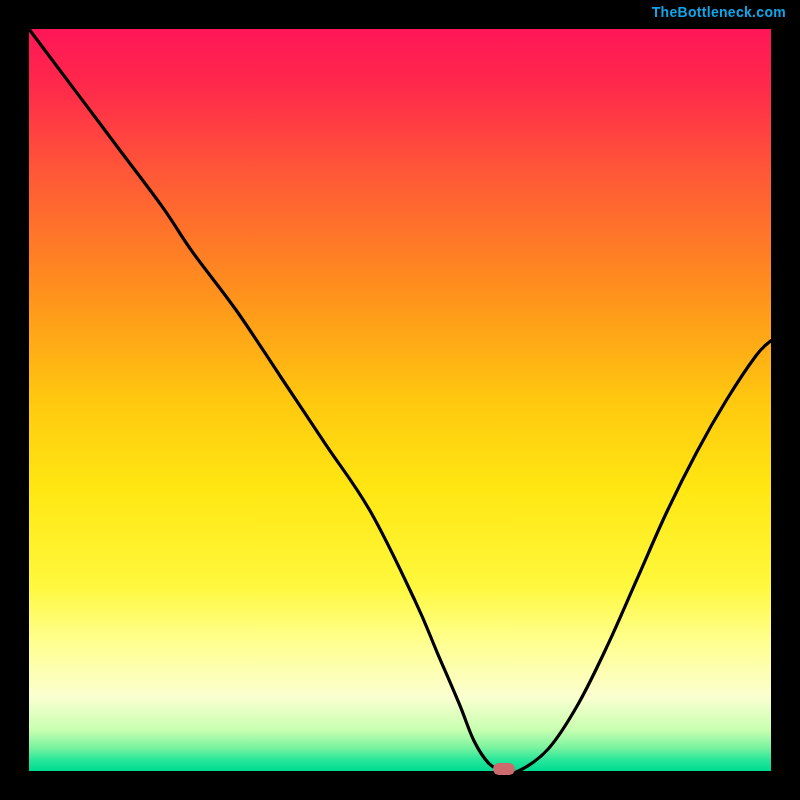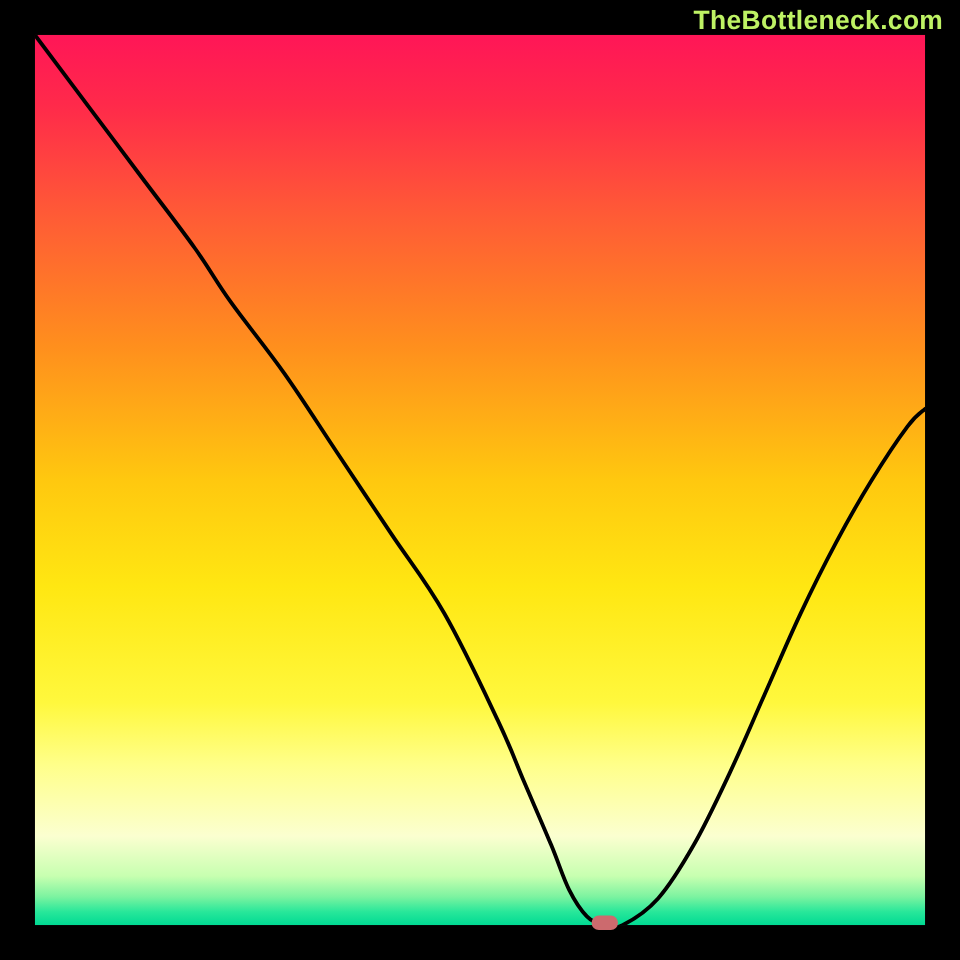--- a/index.html
+++ b/index.html
@@ -16,22 +16,22 @@
     left: 0;
     top: 0;
     width: 800px;
     height: 800px;
     background: #000;
   }
   .watermark {
     position: absolute;
     top: 4px;
     right: 14px;
-    color: #bef264;
-    font-size: 22px;
+    color: #0ea5e9;
+    font-size: 14px;
     font-weight: 600;
     letter-spacing: 0.3px;
     user-select: none;
     z-index: 5;
   }
   svg.plot {
     position: absolute;
     left: 29px;
     top: 29px;
     width: 742px;

